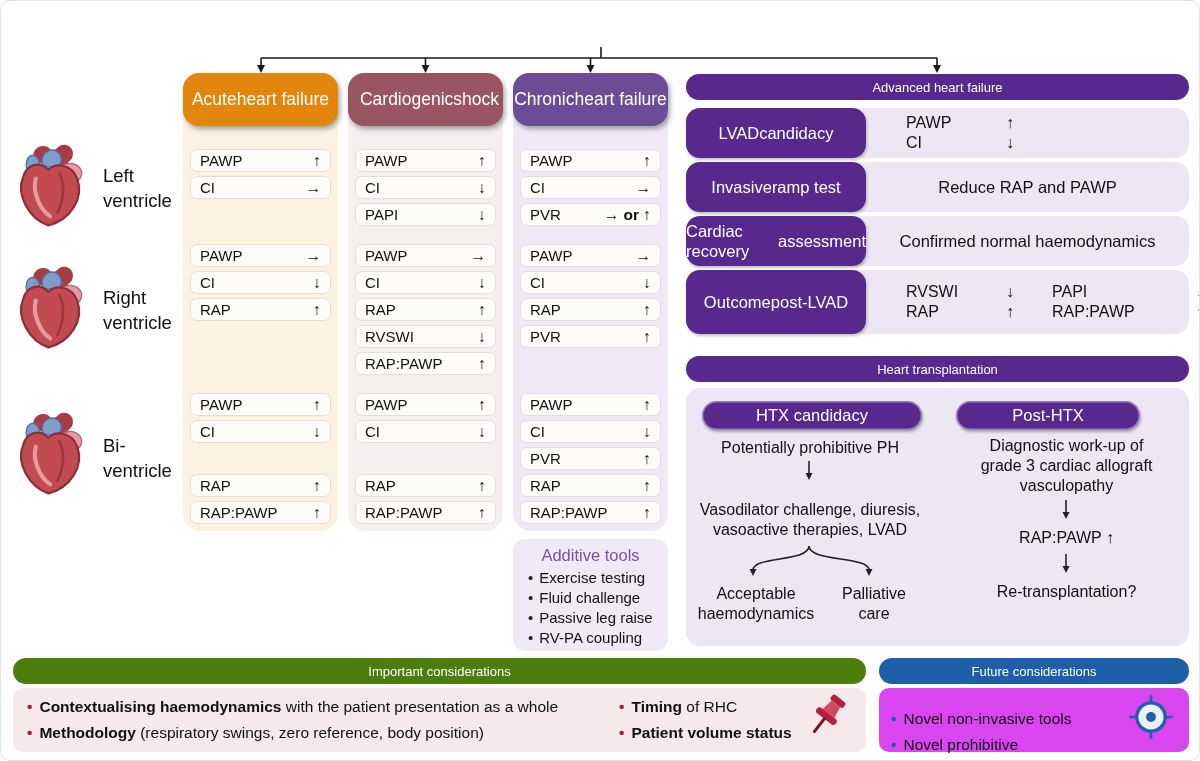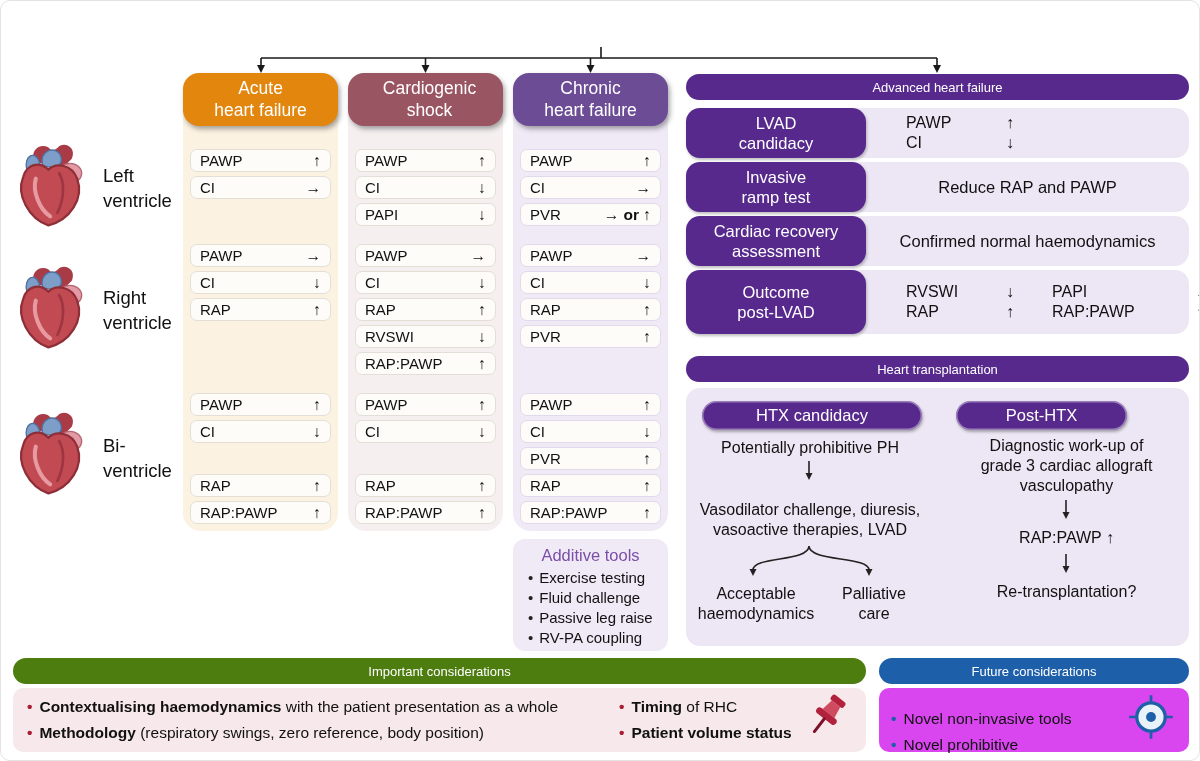--- a/index.html
+++ b/index.html
@@ -17,21 +17,21 @@
   
   .vent-label { width:92px; font-size:18.5px; line-height:25px; }
   .vent-label span { display:block; }
 
   
   .col { top:72px; width:155px; height:458px; border-radius:18px; }
   #col-acute   { left:182px; background:#FBF2E1; }
   #col-shock   { left:347px; background:#F5EFF0; }
   #col-chronic { left:512px; background:#F0EAF7; }
   .col-header { position:absolute; top:0; left:0; right:0; height:53px; border-radius:16px; color:#fff;
-    display:flex; flex-direction:column; align-items:center; justify-content:center;
+    display:flex; flex-direction:row; align-items:center; justify-content:center;
     font-size:17.5px; line-height:1.22; box-shadow:2px 3px 5px rgba(60,60,60,.45); }
   .col-header span { display:block; }
   #col-acute .col-header   { background:#E2860E; }
   #col-shock .col-header   { background:#9A5562;padding-left:8px; }
   #col-chronic .col-header { background:#6C4C95; }
 
   .sec { position:absolute; left:7px; right:7px; display:flex; flex-direction:column; gap:4px; }
   .sec-lv { top:76px; }  .sec-rv { top:171px; }  .sec-bv { top:320px; }
   .prow { height:23px; background:#FDFCF9; border:1px solid #E4DFD6; border-radius:7px;
     display:flex; align-items:center; justify-content:space-between; padding:0 9px; font-size:15px; }
@@ -42,41 +42,41 @@
   
   .bar { height:26px; border-radius:13px; background:#57298C; color:#fff;
     display:flex; align-items:center; justify-content:center; font-size:13px; }
   #adv-bar { left:685px; top:73px; width:503px; }
   .adv-row { left:685px; width:503px; background:#EDE7F5; border-radius:14px; }
   #adv-row-0 { top:107px; height:50px; }
   #adv-row-1 { top:161px; height:50px; }
   #adv-row-2 { top:215px; height:50px; }
   #adv-row-3 { top:269px; height:64px; }
   .adv-btn { position:absolute; left:0; top:0; bottom:0; width:180px; background:#57298C; border-radius:14px;
-    color:#fff; display:flex; flex-direction:column; align-items:center; justify-content:center;
+    color:#fff; display:flex; flex-direction:row; align-items:center; justify-content:center;
     font-size:16.5px; line-height:1.22; box-shadow:1px 2px 3px rgba(0,0,0,.25); }
   .adv-btn span { display:block; }
   .adv-vals { position:absolute; left:180px; right:0; top:0; bottom:0; display:flex; flex-direction:column;
     justify-content:center; padding-left:40px; gap:2px; font-size:16px; }
   .adv-text { position:absolute; left:180px; right:0; top:0; bottom:0; display:flex; align-items:center;
     justify-content:center; font-size:16.5px; }
   .adv-vals2 { position:absolute; left:180px; right:0; top:0; bottom:0; display:flex; align-items:center;
     padding-left:40px; gap:38px; font-size:16px; }
   .vcol { display:flex; flex-direction:column; gap:2px; }
   .val-pair { display:flex; justify-content:space-between; width:108px; }
   .val-pair.wide { width:152px; }
   .a { font-weight:700; }
 
   #tx-bar { left:685px; top:355px; width:503px; }
   #tx-panel { left:685px; top:387px; width:503px; height:258px; background:#EDE7F5; border-radius:14px; }
   .tx-pill { position:absolute; top:13px; height:29px; background:#57298C; border-radius:15px; color:#fff;
     display:flex; align-items:center; justify-content:center; font-size:16.5px;
     box-shadow:inset 0 0 0 1.5px rgba(255,255,255,.4), 1px 2px 3px rgba(0,0,0,.3); }
   #tx-htx-pill { left:16px; width:220px; }
-  #tx-post-pill { left:270px; width:171px; }
+  #tx-post-pill { left:270px; width:184px; }
   .tx-text { position:absolute; text-align:center; font-size:16px; line-height:20px; }
   #htx-s1 { left:4px;  top:50px;  width:240px; }
   #htx-s2 { left:2px;  top:112px; width:244px; }
   #htx-out-l { left:4px;   top:196px; width:132px; }
   #htx-out-r { left:140px; top:196px; width:96px; }
   #post-s1 { left:288px; top:48px;  width:185px; }
   #post-s2 { left:288px; top:140px; width:185px; }
   #post-s3 { left:288px; top:194px; width:185px; }
 
   

